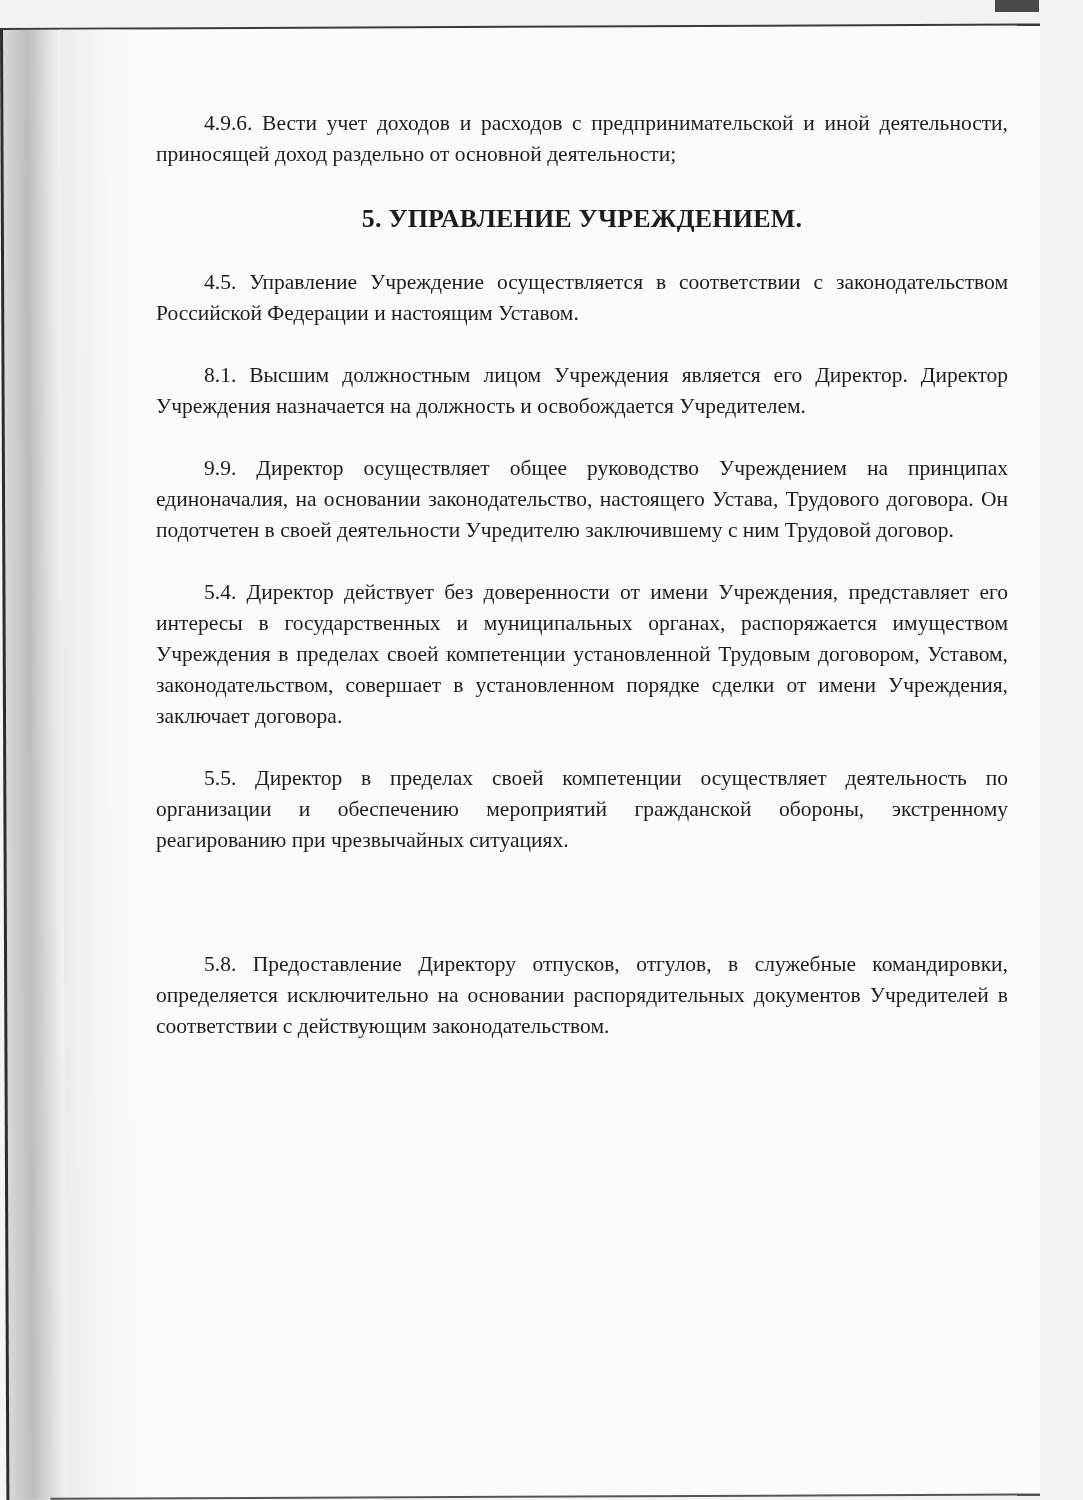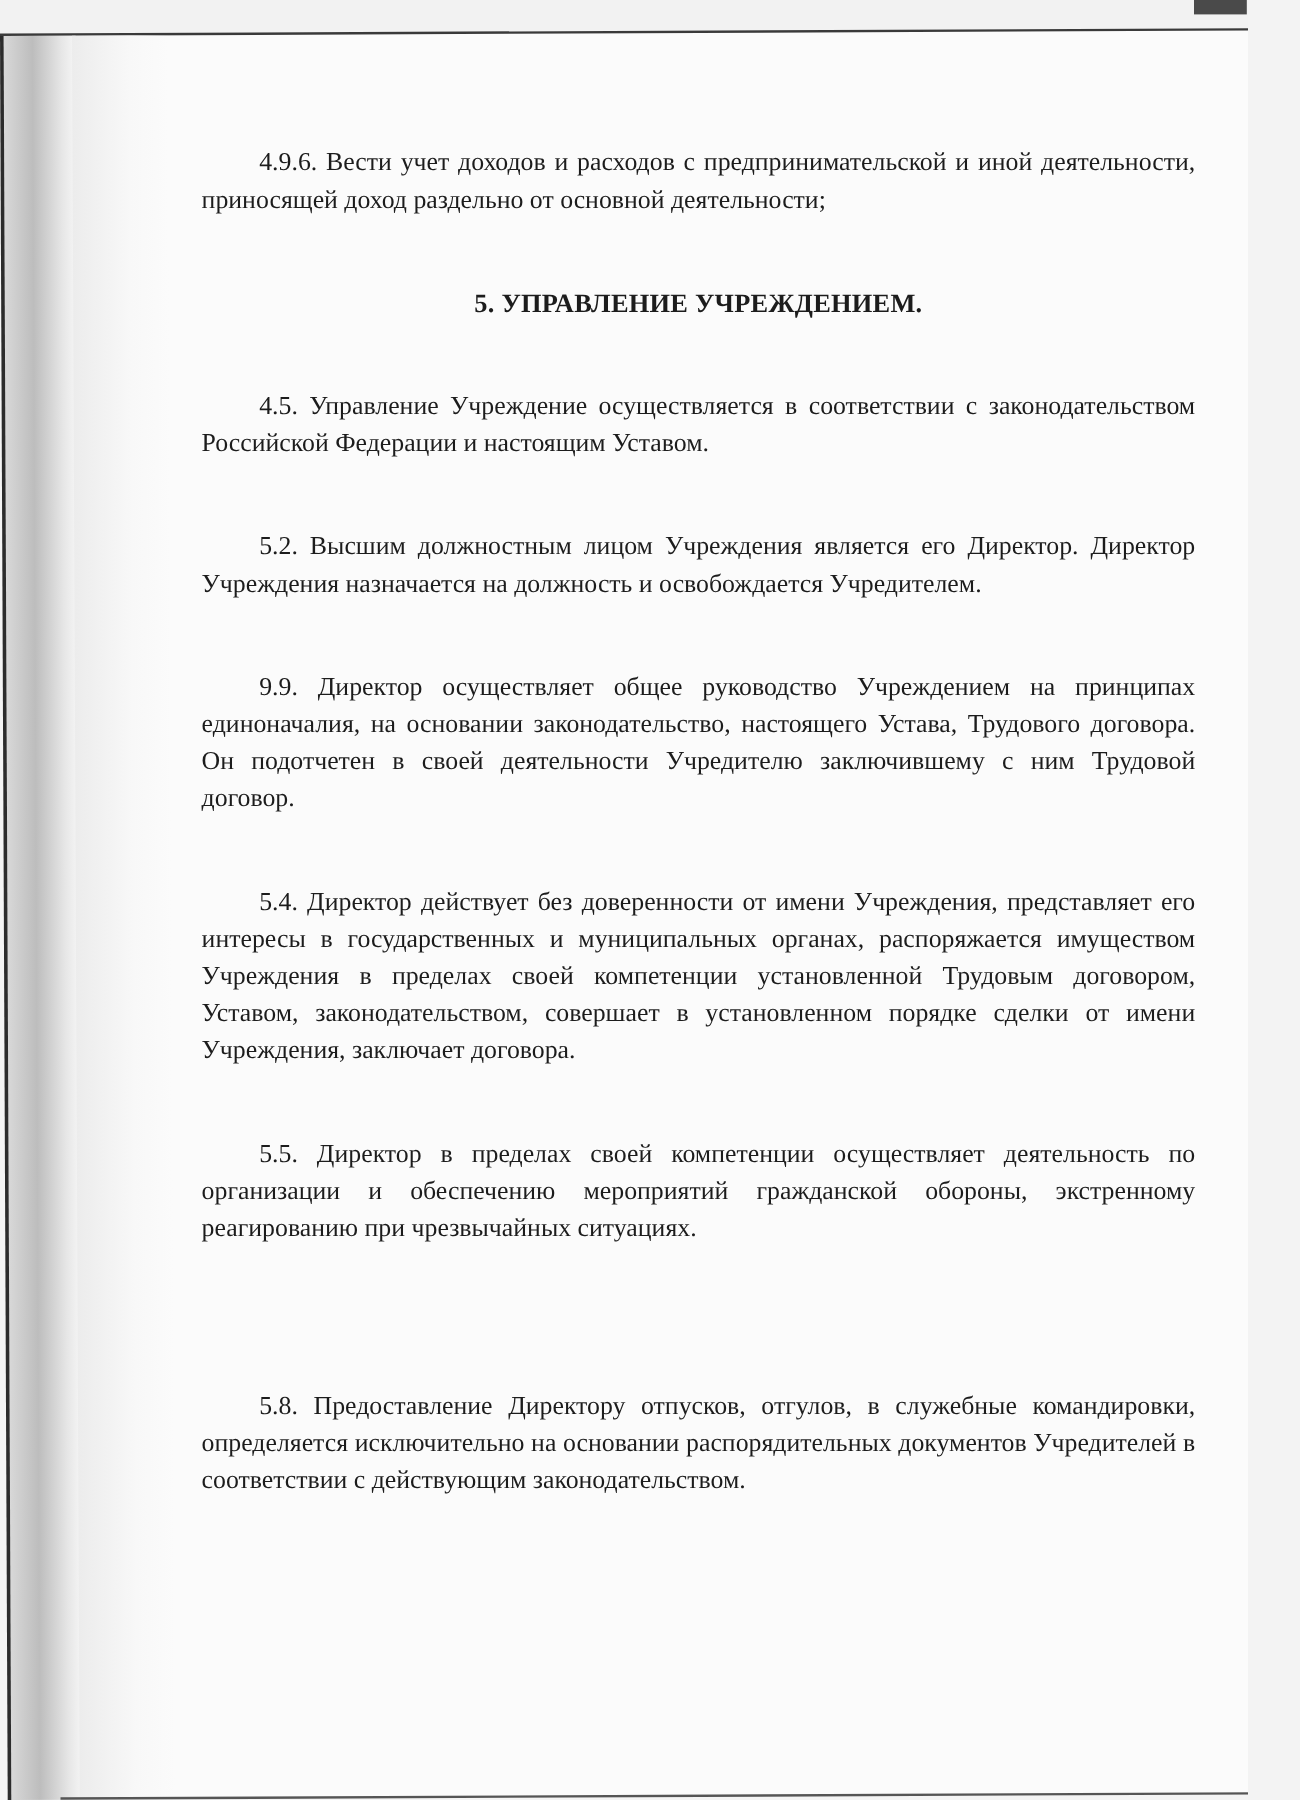--- a/index.html
+++ b/index.html
@@ -38,24 +38,24 @@
     background: linear-gradient(90deg, #ececec 0%, #f8f8f8 60%, rgba(251,251,251,0) 100%);
   }
   .right-margin {
     position: absolute; right: 0; top: 0; width: 43px; height: 1500px;
     background: #f3f3f3;
   }
   .content {
     position: absolute; left: 156px; top: 108px; width: 852px;
     font-size: 21.5px; line-height: 31px;
   }
-  p { margin: 12px; text-align: justify; text-indent: 48px; }
+  p { margin: 0; text-align: justify; text-indent: 48px; }
   .gap { height: 31px; }
   h2 {
-    margin: 12px; text-align: center; font-size: 22px; font-weight: bold;
+    margin: 2px; text-align: center; font-size: 26px; font-weight: bold;
     line-height: 31px; letter-spacing: 0.2px;
   }
 </style>
 </head>
 <body>
 
 <div class="scan-top"></div>
 <div class="scan-tab"></div>
 
 <div class="page">
@@ -64,21 +64,21 @@
 </div>
 <div class="right-margin"></div>
 
 <div class="content">
   <p>4.9.6. Вести учет доходов и расходов с предпринимательской и иной деятельности, приносящей доход раздельно от основной деятельности;</p>
   <div class="gap"></div>
   <h2>5. УПРАВЛЕНИЕ УЧРЕЖДЕНИЕМ.</h2>
   <div class="gap"></div>
   <p>4.5. Управление Учреждение осуществляется в соответствии с законодательством Российской Федерации и настоящим Уставом.</p>
   <div class="gap"></div>
-  <p>5.2. Высшим должностным лицом Учреждения является его Директор. Директор Учреждения назначается на должность и освобождается Учредителем.</p>
+  <p>8.1. Высшим должностным лицом Учреждения является его Директор. Директор Учреждения назначается на должность и освобождается Учредителем.</p>
   <div class="gap"></div>
   <p>9.9. Директор осуществляет общее руководство Учреждением на принципах единоначалия, на основании законодательство, настоящего Устава, Трудового договора. Он подотчетен в своей деятельности Учредителю заключившему с ним Трудовой договор.</p>
   <div class="gap"></div>
   <p>5.4. Директор действует без доверенности от имени Учреждения, представляет его интересы в государственных и муниципальных органах, распоряжается имуществом Учреждения в пределах своей компетенции установленной Трудовым договором, Уставом, законодательством, совершает в установленном порядке сделки от имени Учреждения, заключает договора.</p>
   <div class="gap"></div>
   <p>5.5. Директор в пределах своей компетенции осуществляет деятельность по организации и обеспечению мероприятий гражданской обороны, экстренному реагированию при чрезвычайных ситуациях.</p>
   <div class="gap"></div>
   <div class="gap"></div>
   <div class="gap"></div>
   <p>5.8. Предоставление Директору отпусков, отгулов, в служебные командировки, определяется исключительно на основании распорядительных документов Учредителей в соответствии с действующим законодательством.</p>

